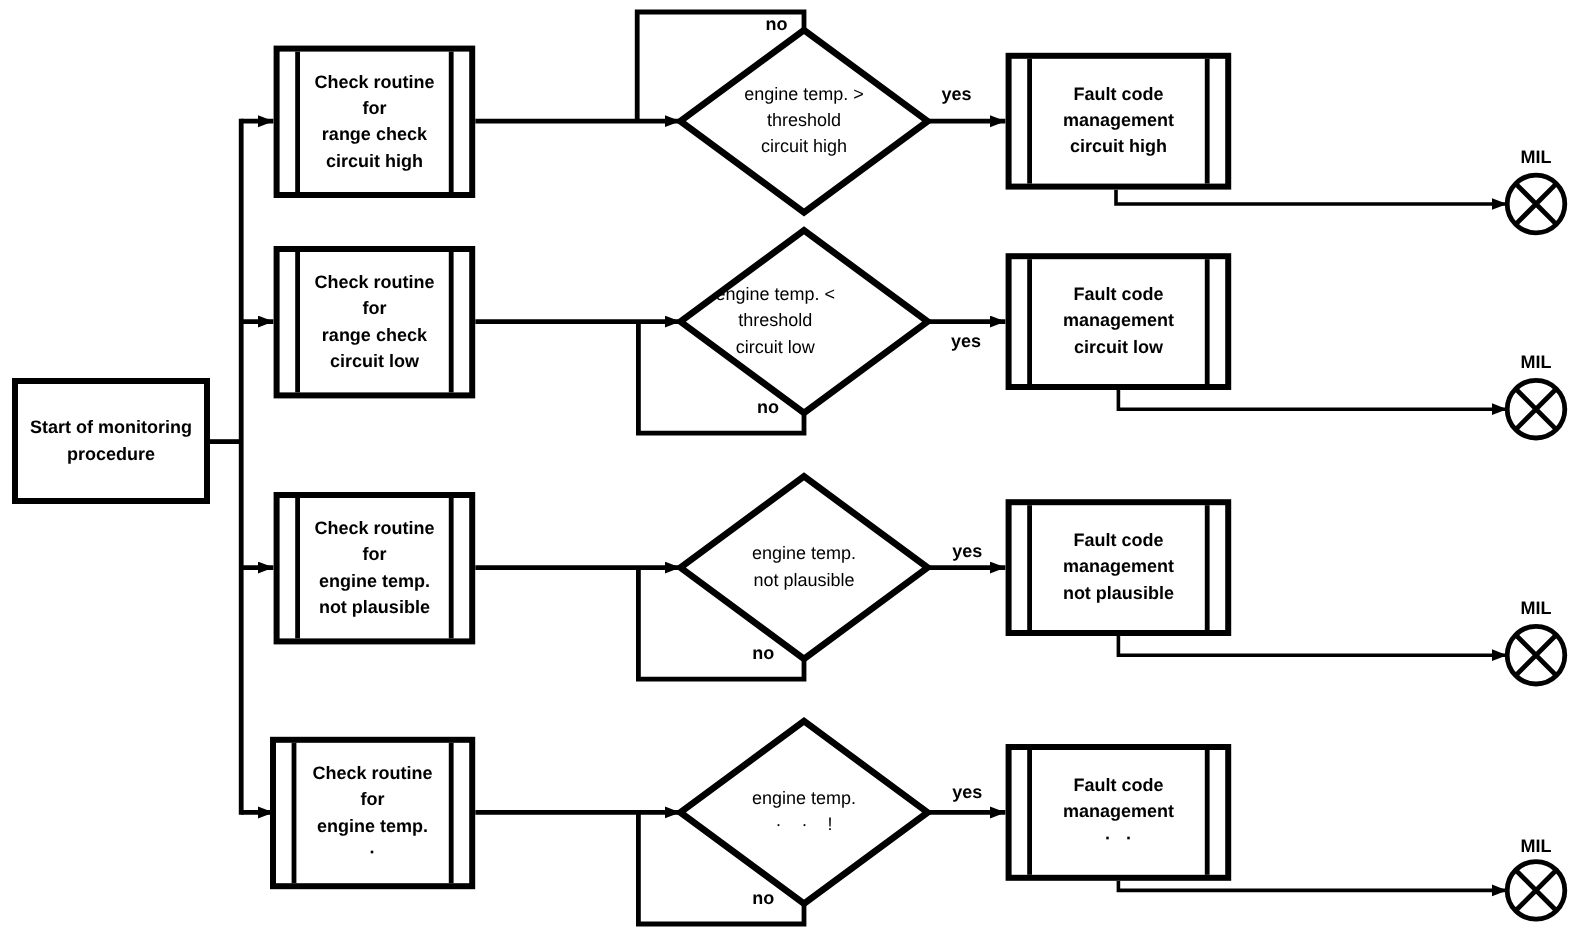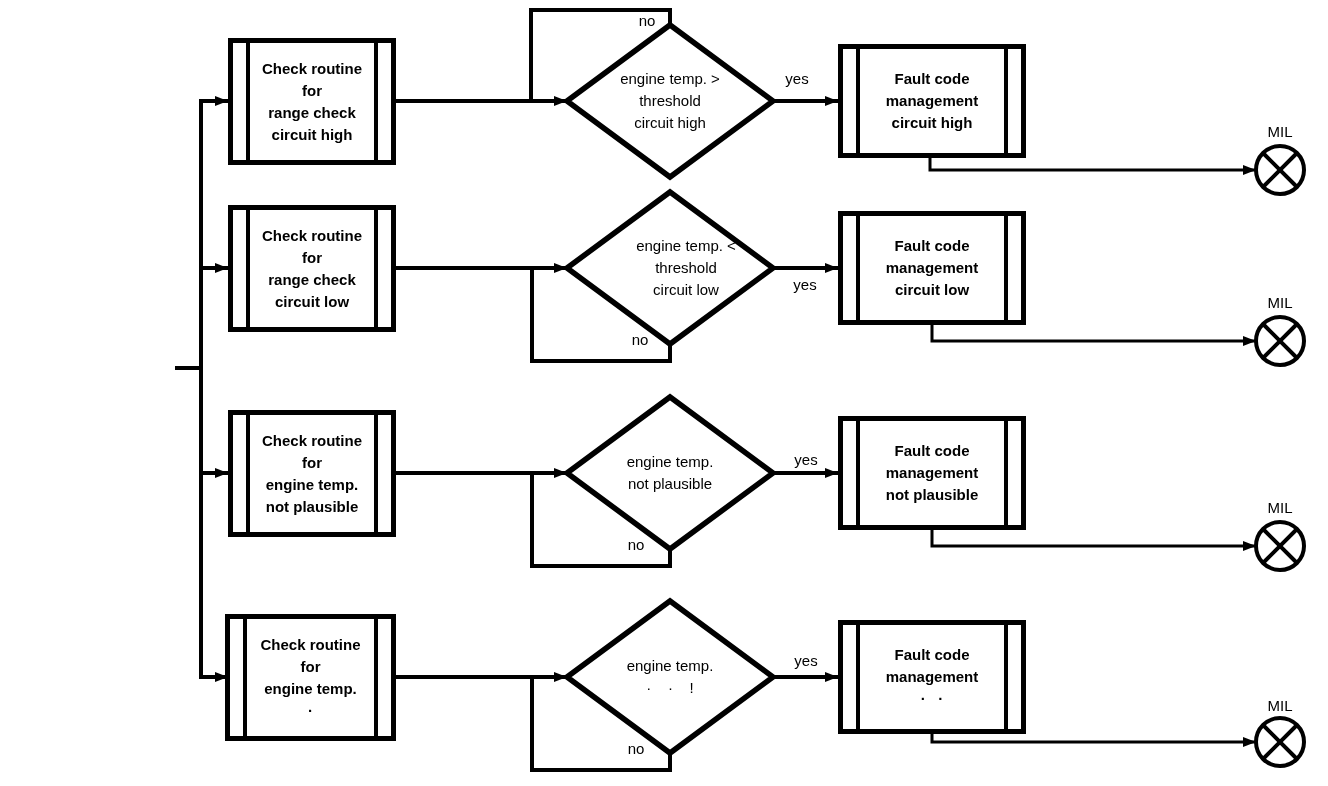--- a/index.html
+++ b/index.html
@@ -6,21 +6,21 @@
   #stage{position:relative;width:1328px;height:786px;background:#ffffff;overflow:hidden;
          font-family:"Liberation Sans",sans-serif;color:#000;}
   #wires{position:absolute;left:0;top:0;}
   .box{position:absolute;border:5px solid #000;box-sizing:border-box;background:#fff;
        display:flex;align-items:center;justify-content:center;}
   .pbar{position:absolute;top:0;bottom:0;width:4px;background:#000;}
   .pbar.l{left:13px;} .pbar.r{right:13px;}
   .txt{font-weight:bold;font-size:15px;line-height:22px;white-space:pre-line;text-align:center;}
   .dtxt{position:absolute;display:flex;align-items:center;justify-content:center;
         font-weight:normal;font-size:15px;line-height:22px;white-space:pre-line;text-align:center;}
-  .lbl{position:absolute;font-weight:normal;font-size:15px;line-height:17px;text-align:center;}
+  .lbl{position:absolute;font-weight:bold;font-size:15px;line-height:17px;text-align:center;}
 </style>
 </head>
 <body>
 
 <div id="stage">
 
   <svg id="wires" width="1328" height="786" viewBox="0 0 1328 786">
     <defs>
       <marker id="arr" markerWidth="14" markerHeight="12" refX="13" refY="5" orient="auto" markerUnits="userSpaceOnUse">
         <path d="M0,0 L13,5 L0,10 Z" fill="#000"></path>
@@ -76,20 +76,24 @@
       <path d="M1263,153 L1297,187 M1297,153 L1263,187" fill="none"></path>
       <circle cx="1280" cy="341" r="24"></circle>
       <path d="M1263,324 L1297,358 M1297,324 L1263,358" fill="none"></path>
       <circle cx="1280" cy="546" r="24"></circle>
       <path d="M1263,529 L1297,563 M1297,529 L1263,563" fill="none"></path>
       <circle cx="1280" cy="742" r="24"></circle>
       <path d="M1263,725 L1297,759 M1297,725 L1263,759" fill="none"></path>
     </g>
   </svg>
 
+  <div class="box" style="left:10px;top:315px;width:165px;height:105px;">
+    <div class="txt">Start of monitoring
+procedure</div>
+  </div>
 
   <div class="box" style="left:228px;top:38px;width:168px;height:127px;">
     <span class="pbar l"></span>
     <span class="pbar r"></span>
     <div class="txt">Check routine
 for
 range check
 circuit high</div>
   </div>
   <div class="dtxt" style="left:572px;top:56px;width:196px;height:90px;">engine temp. &gt;
@@ -107,21 +111,21 @@
   <div class="lbl" style="left:1252px;top:123px;width:56px;">MIL</div>
 
   <div class="box" style="left:228px;top:205px;width:168px;height:127px;">
     <span class="pbar l"></span>
     <span class="pbar r"></span>
     <div class="txt">Check routine
 for
 range check
 circuit low</div>
   </div>
-  <div class="dtxt" style="left:588px;top:223px;width:196px;height:90px;">engine temp. &lt;
+  <div class="dtxt" style="left:548px;top:223px;width:196px;height:90px;">engine temp. &lt;
 threshold
 circuit low</div>
   <div class="box" style="left:838px;top:211px;width:188px;height:114px;">
     <span class="pbar l"></span>
     <span class="pbar r"></span>
     <div class="txt">Fault code
 management
 circuit low</div>
   </div>
   <div class="lbl" style="left:618px;top:331px;width:44px;">no</div>

